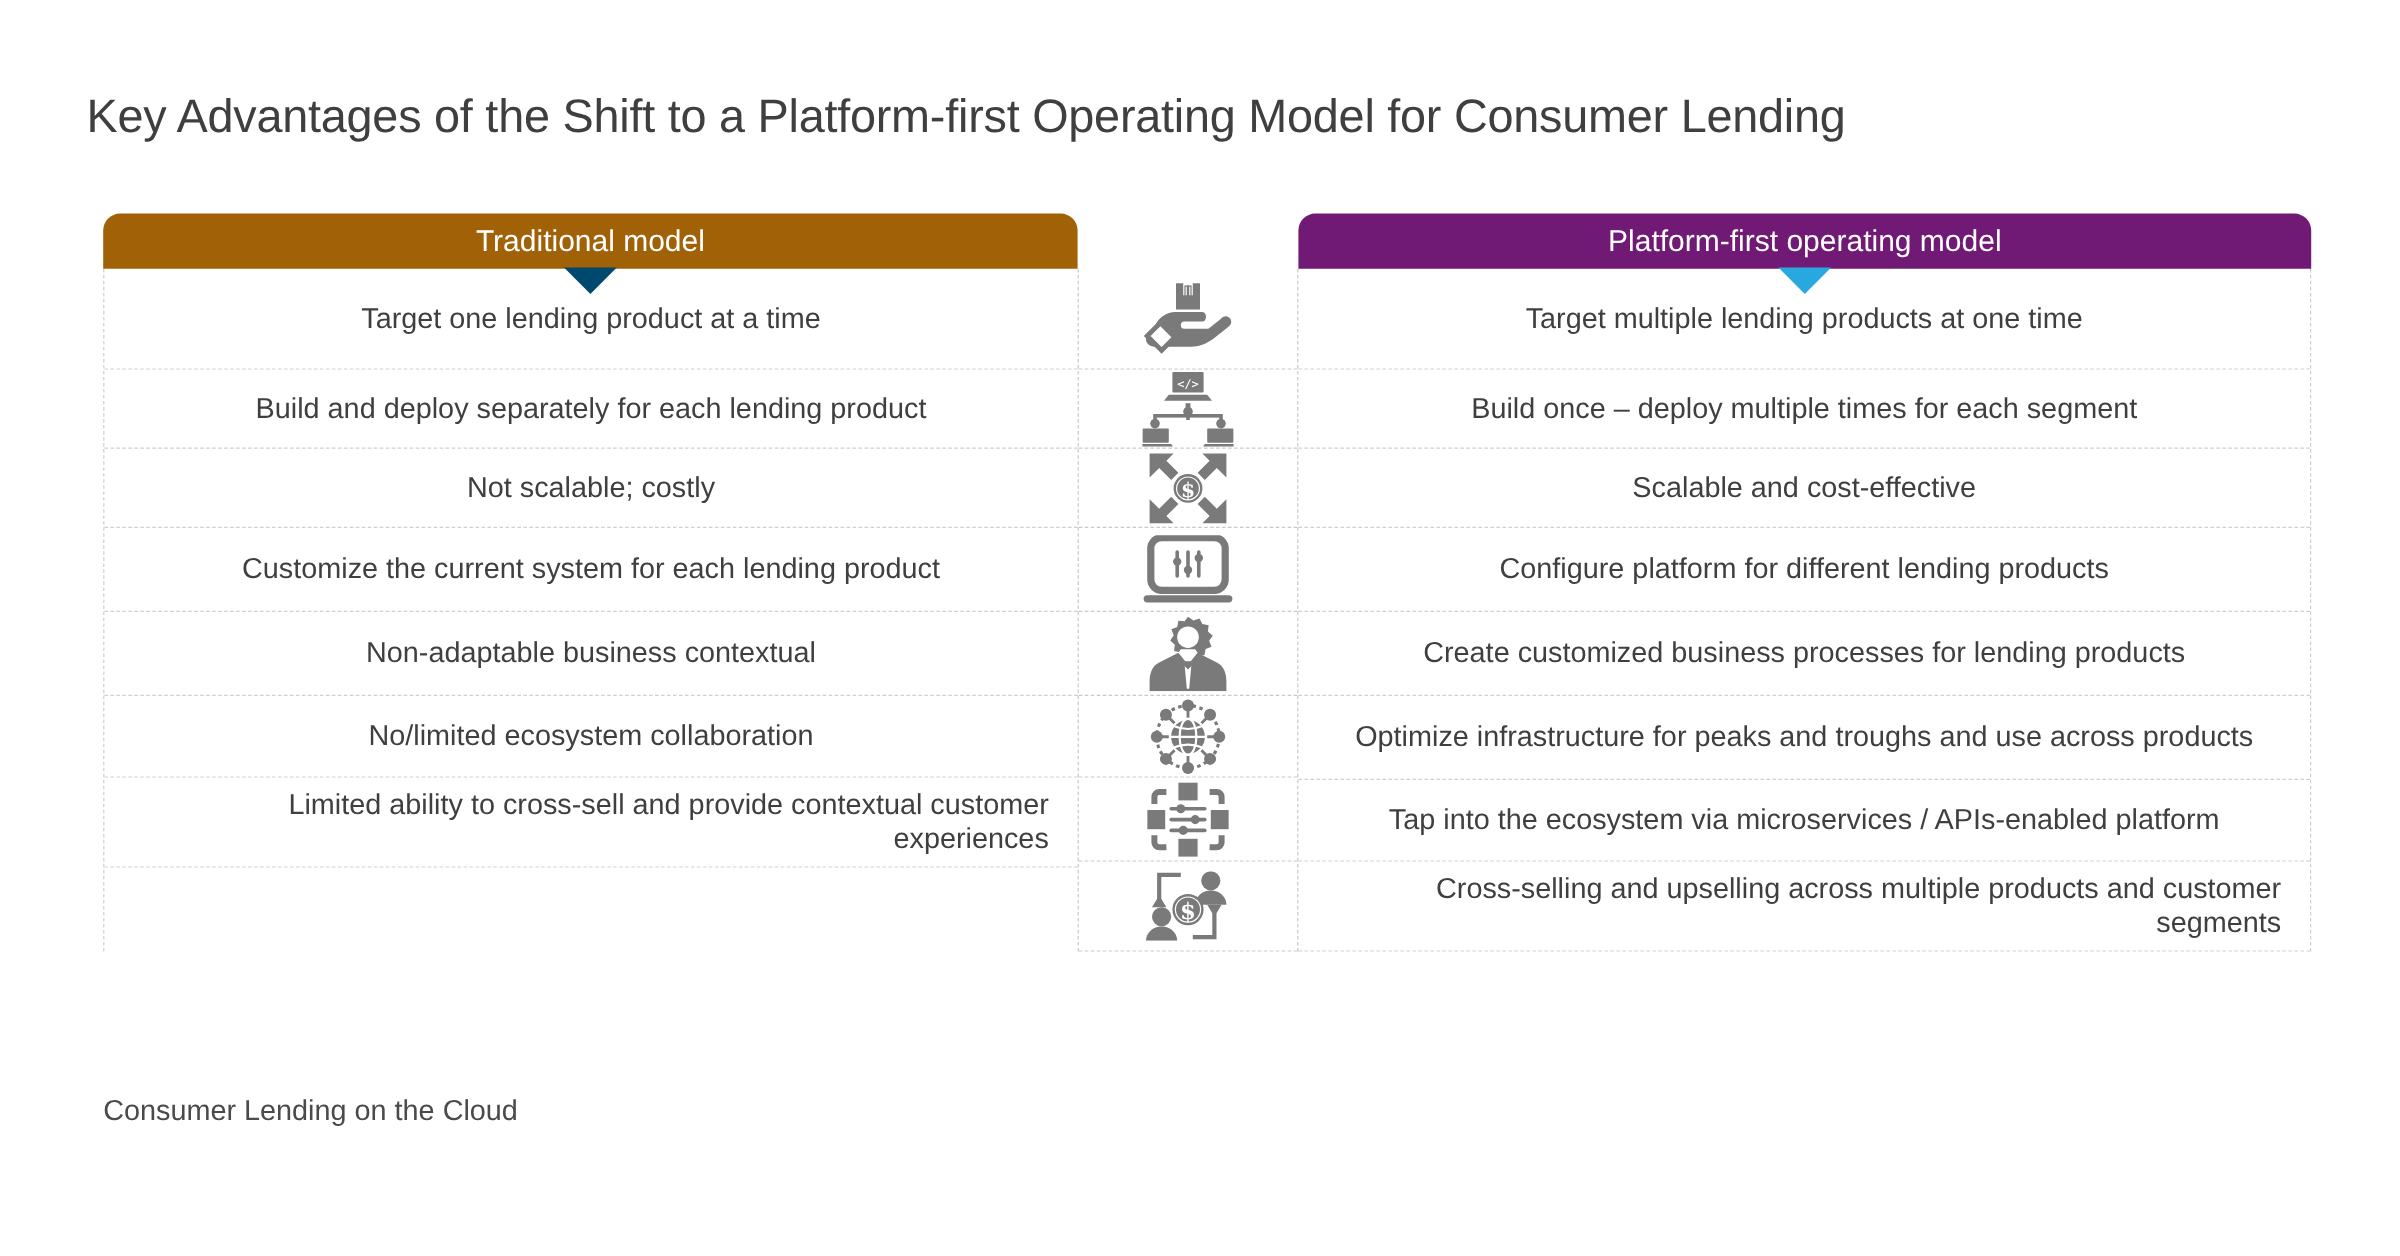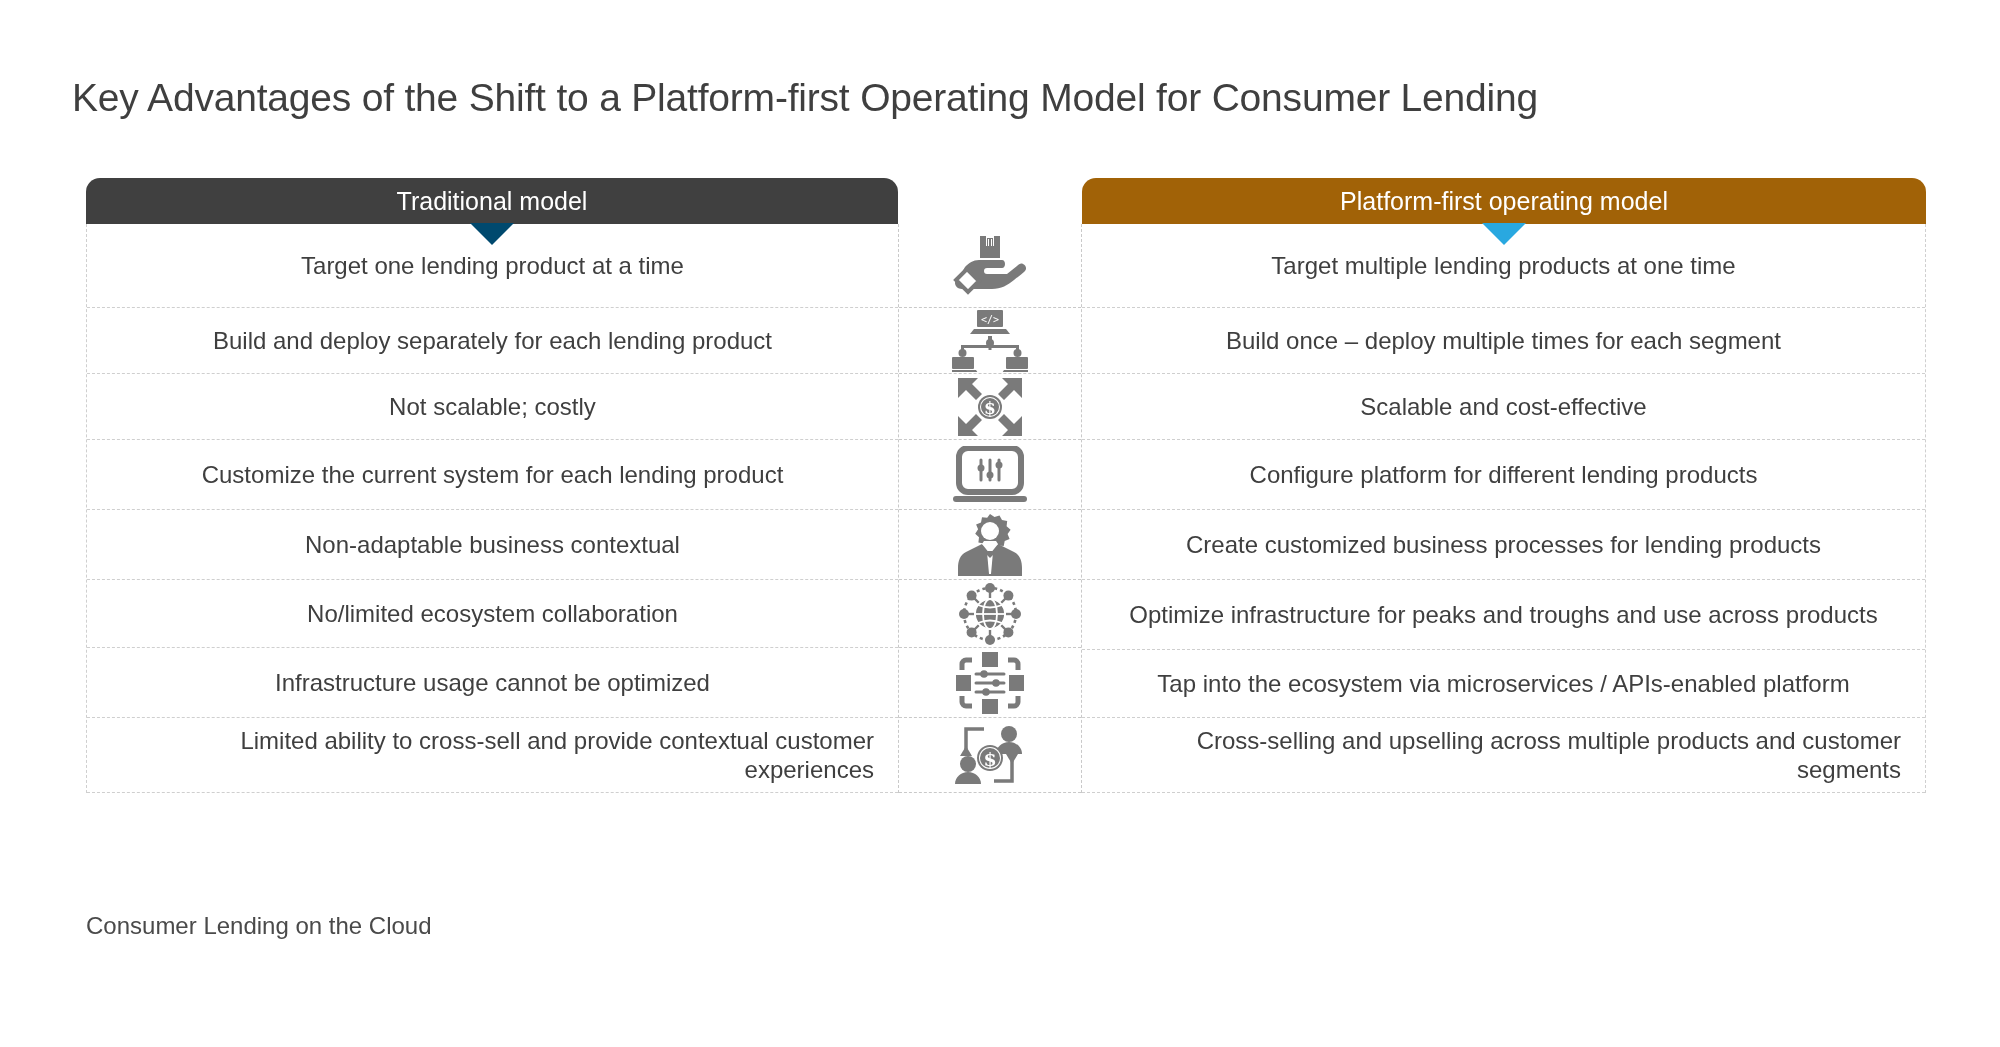--- a/index.html
+++ b/index.html
@@ -50,23 +50,23 @@
     position: relative;
     display: flex;
     align-items: center;
     justify-content: center;
     color: #ffffff;
     font-size: 25px;
     font-weight: 400;
     border-radius: 14px 14px 0 0;
     height: 46px;
   }
-  .col-head.left  { width: 812px; background: #404040; }
+  .col-head.left  { width: 812px; background: #a16207; }
   .col-head.spacer{ width: 184px; background: transparent; border-radius: 0; }
-  .col-head.right { width: 844px; background: #a16207; }
+  .col-head.right { width: 844px; background: #701a75; }
 
   .col-head .tip {
     position: absolute;
     left: 50%;
     bottom: -21px;
     transform: translateX(-50%);
     width: 0; height: 0;
     border-left: 22px solid transparent;
     border-right: 22px solid transparent;
   }
@@ -174,21 +174,20 @@
 
     <div class="grid">
 
       <div class="col left">
         <div class="cell h1">Target one lending product at a time</div>
         <div class="cell h2">Build and deploy separately for each lending product</div>
         <div class="cell h3">Not scalable; costly</div>
         <div class="cell h4">Customize the current system for each lending product</div>
         <div class="cell h5">Non-adaptable business contextual</div>
         <div class="cell h6">No/limited ecosystem collaboration</div>
-        <div class="cell h7">Infrastructure usage cannot be optimized</div>
         <div class="cell h8">Limited ability to cross-sell and provide contextual customer experiences</div>
       </div>
 
       <div class="col mid">
 
         <div class="cell icon-cell h1">
           <svg width="74" height="64" viewBox="0 0 74 64" fill="#7a7a7a">
             <path d="M27 2h20v22H27z"></path>
             <path d="M33 2c0-3 8-3 8 0v10h-3V4h-2v8h-3z" fill="#fff"></path>
             <path d="M34 4h6v9h-6z" fill="#7a7a7a"></path>

